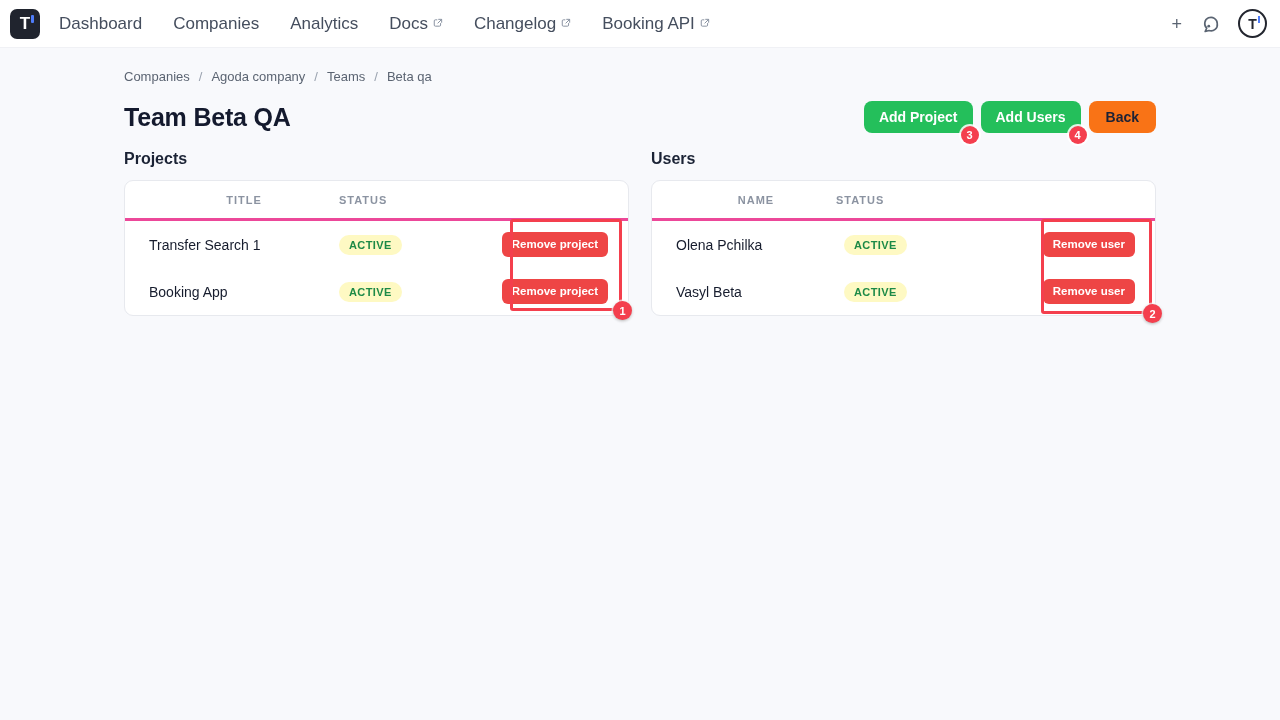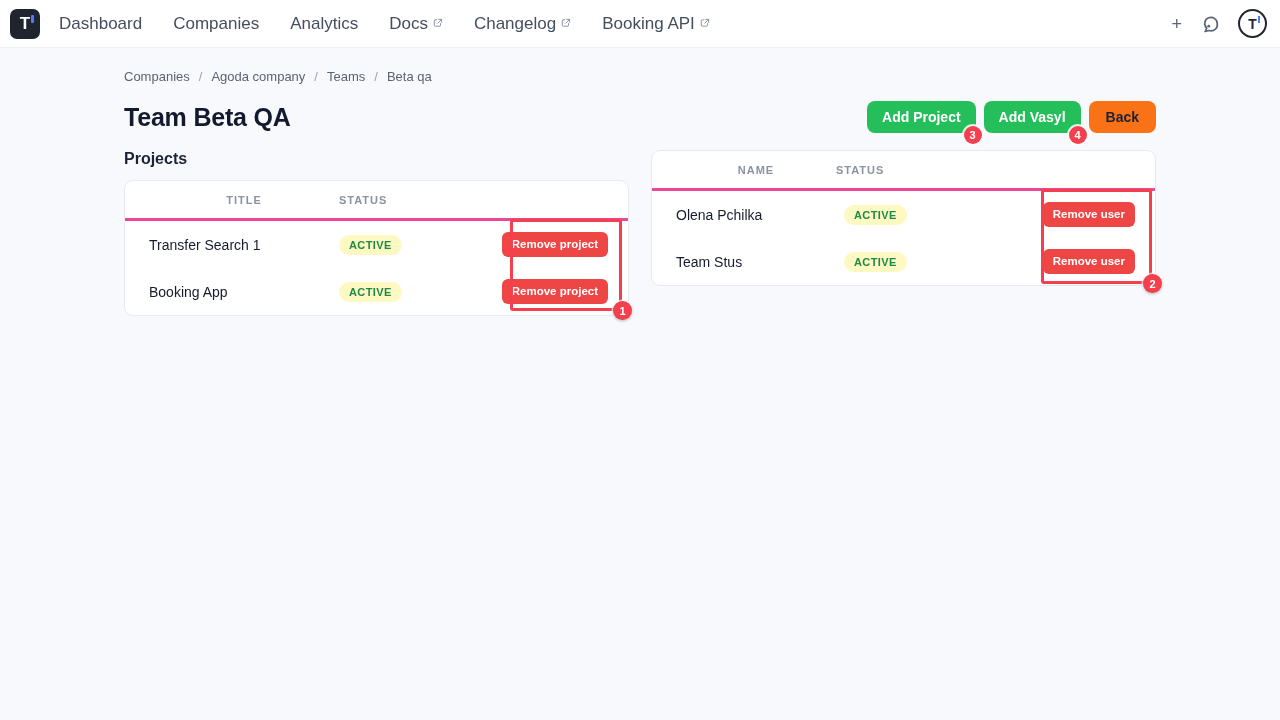--- a/index.html
+++ b/index.html
@@ -182,21 +182,21 @@
   </div>
 
   <div class="title-row">
     <h1>Team Beta QA</h1>
     <div class="actions">
       <button class="btn btn-green">
         <span>Add Project</span>
         <span class="corner-badge">3</span>
       </button>
       <button class="btn btn-green">
-        <span>Add Vasyl</span>
+        <span>Add Users</span>
         <span class="corner-badge">4</span>
       </button>
       <button class="btn btn-light">
         <span>Back</span>
       </button>
     </div>
   </div>
 
   <div class="columns">
 
@@ -225,36 +225,37 @@
             <span>Remove project</span>
           </button>
         </div>
         <div class="ann-box ann-box-projects">
           <span class="ann-badge">1</span>
         </div>
       </div>
     </section>
 
     <section class="col">
+      <h2>Users</h2>
       <div class="card">
         <div class="thead">
           <span class="th th-1 narrow">NAME</span>
           <span class="th">STATUS</span>
         </div>
         <div class="trow">
           <span class="cell-name narrow">Olena Pchilka</span>
           <span class="cell-status">
             <span class="badge-active">ACTIVE</span>
           </span>
           <button class="btn-remove">
             <span>Remove user</span>
           </button>
         </div>
         <div class="trow">
-          <span class="cell-name narrow">Team Stus</span>
+          <span class="cell-name narrow">Vasyl Beta</span>
           <span class="cell-status">
             <span class="badge-active">ACTIVE</span>
           </span>
           <button class="btn-remove">
             <span>Remove user</span>
           </button>
         </div>
         <div class="ann-box ann-box-users">
           <span class="ann-badge">2</span>
         </div>

